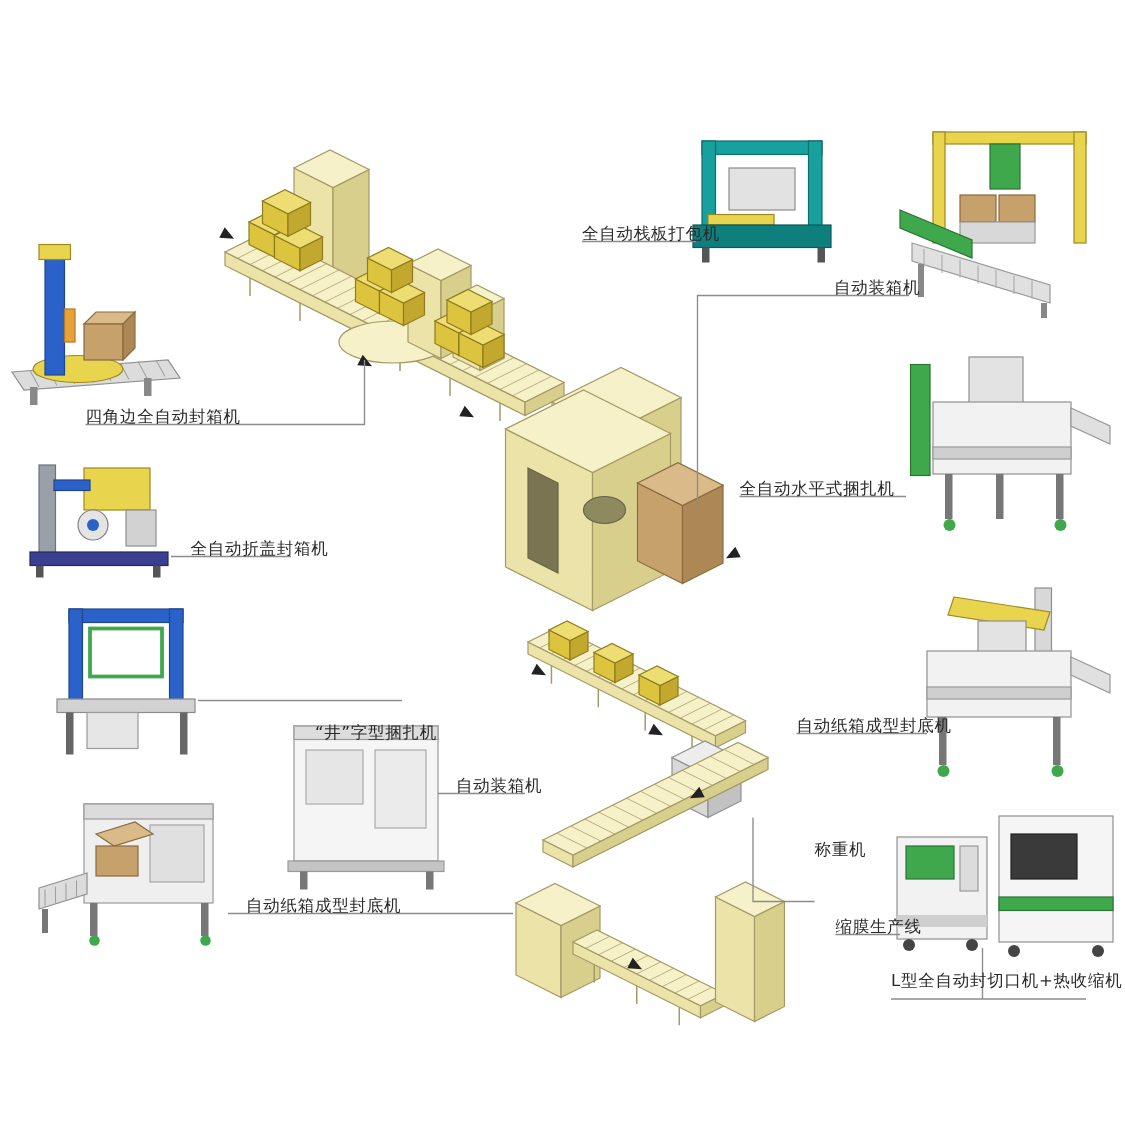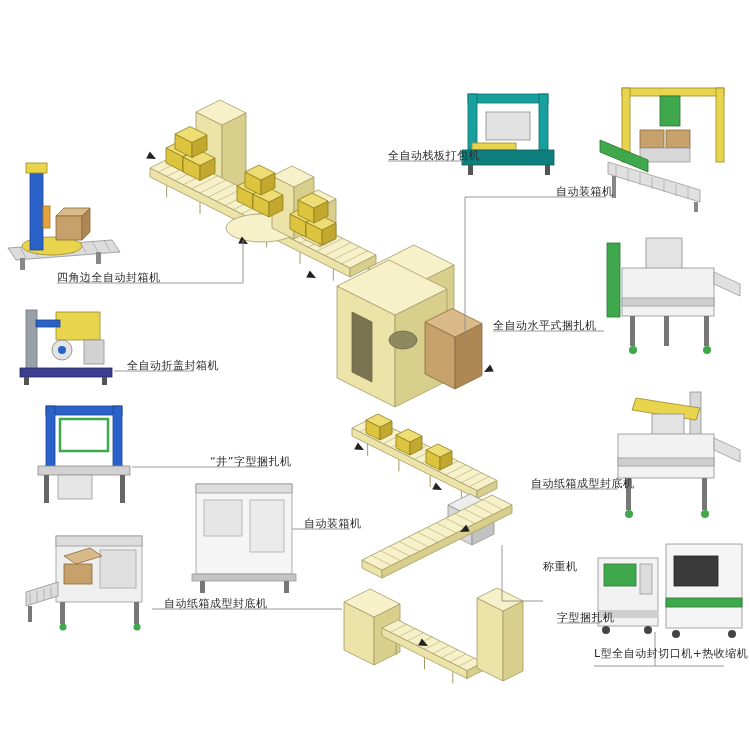--- a/index.html
+++ b/index.html
@@ -320,23 +320,23 @@
       <polyline points="531,489 618,489"></polyline>
       <polyline points="543,601 502,601 502,545"></polyline>
       <polyline points="557,623 600,623"></polyline>
       <polyline points="594,666 724,666"></polyline>
       <polyline points="655,666 655,632"></polyline>
     </g>
   </svg>
 
   <div class="lbl" style="left:57px;top:272px">四角边全自动封箱机</div>
   <div class="lbl" style="left:127px;top:360px">全自动折盖封箱机</div>
-  <div class="lbl" style="left:210px;top:456px">“井”字型捆扎机</div>
+  <div class="lbl" style="left:210px;top:483px">“井”字型捆扎机</div>
   <div class="lbl" style="left:164px;top:598px">自动纸箱成型封底机</div>
   <div class="lbl" style="left:304px;top:518px">自动装箱机</div>
   <div class="lbl" style="left:388px;top:150px">全自动栈板打包机</div>
   <div class="lbl" style="left:556px;top:186px">自动装箱机</div>
   <div class="lbl" style="left:493px;top:320px">全自动水平式捆扎机</div>
   <div class="lbl" style="left:531px;top:478px">自动纸箱成型封底机</div>
   <div class="lbl" style="left:543px;top:561px">称重机</div>
-  <div class="lbl" style="left:557px;top:612px">字型捆扎机</div>
+  <div class="lbl" style="left:557px;top:612px">缩膜生产线</div>
   <div class="lbl" style="left:594px;top:648px">L型全自动封切口机+热收缩机</div>
 </div>
 
 </body></html>

